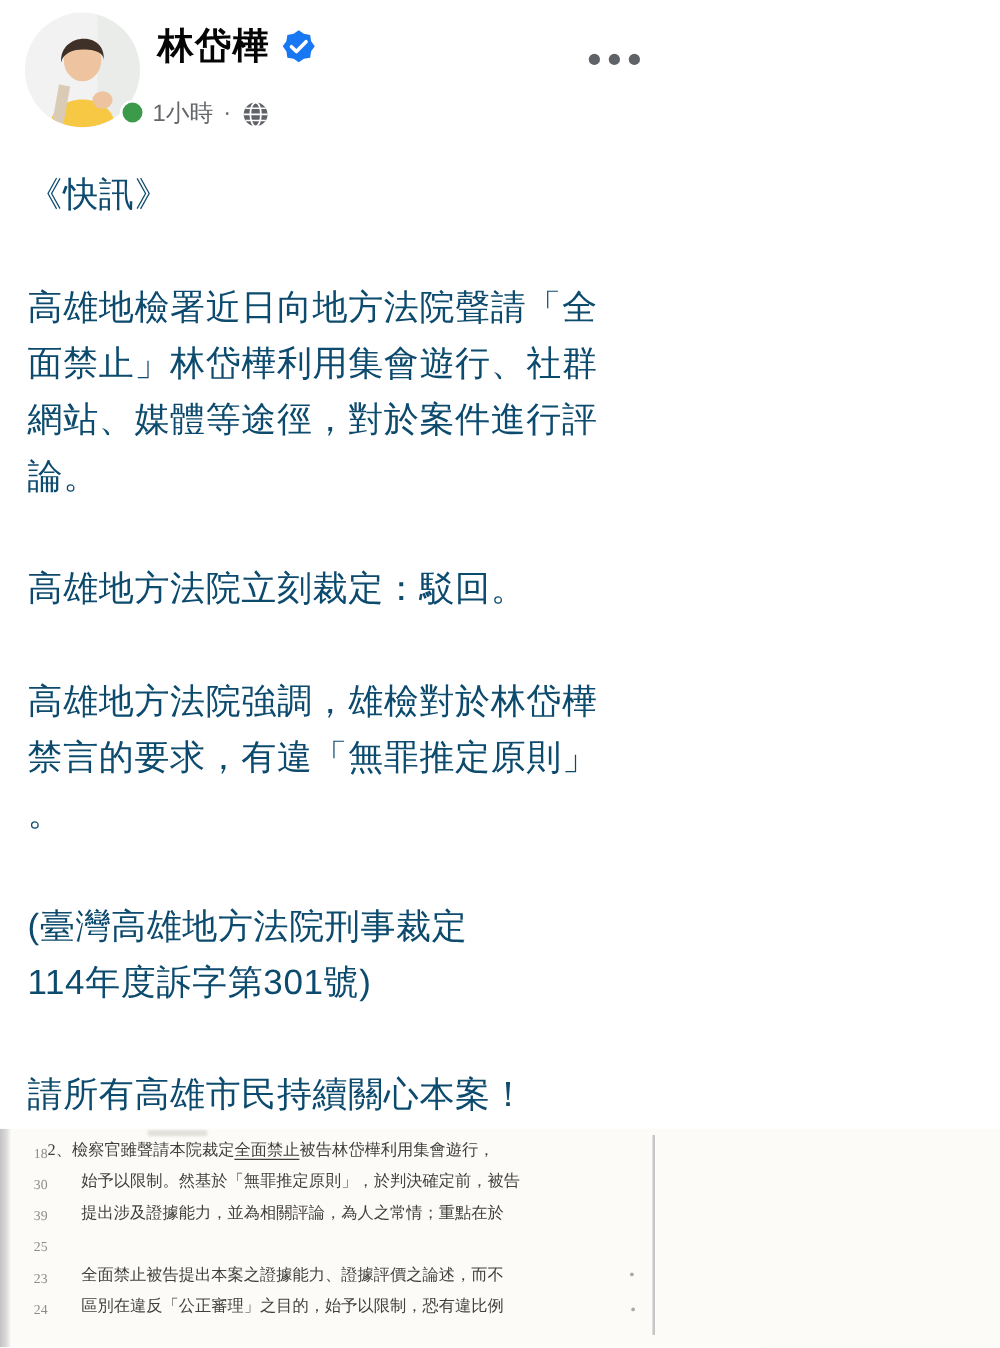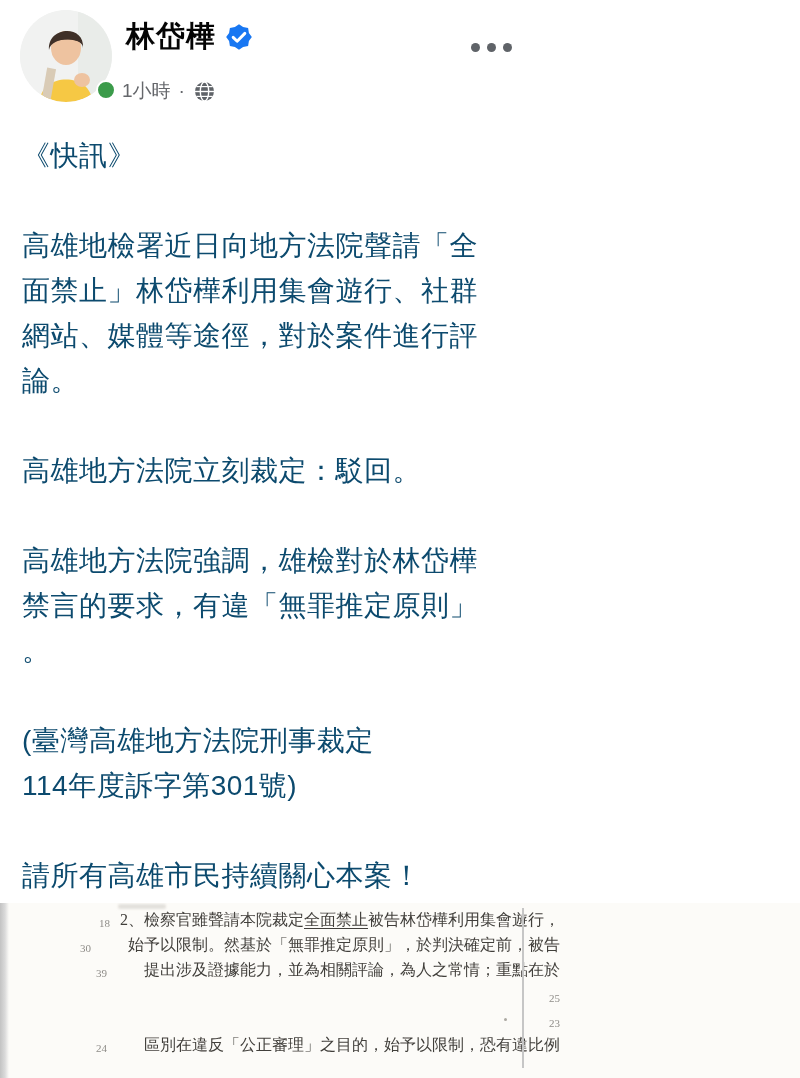--- a/index.html
+++ b/index.html
@@ -42,27 +42,27 @@
   .doc {
     position:absolute; left:0; top:903px; width:800px; height:175px;
     background:#fcfbf8; overflow:hidden; cursor:pointer;
     font-family:"Liberation Serif", serif;
   }
   .doc-edge {
     position:absolute; left:0; top:0; width:9px; height:175px;
     background:linear-gradient(90deg,#c3c3c3 0%,#dadada 55%,rgba(218,218,218,0) 100%);
   }
   .doc-lines { position:absolute; left:0; top:6px; width:560px; }
-  .doc-line { display:flex; line-height:21px;justify-content:flex-end; }
+  .doc-line { display:flex; line-height:21px; }
   .doc-line .num {
     width:38px; text-align:right; font-size:11px; color:#8e8c88;
     padding-top:4px; flex:none;
   }
   .doc-line .txt {
-    margin-left:10px; font-size:16px; color:#413f3b; letter-spacing:0;
+    font-size:13px; color:#413f3b; letter-spacing:0;
     white-space:nowrap;
   }
   .doc-line.indent .txt { padding-left:27px; }
   .doc-line .u { text-decoration:underline; text-underline-offset:3px; }
   .doc-vline {
     position:absolute; left:522px; top:5px; width:2px; height:160px;
     background:#c6c6c6;
   }
   .smudge {
     position:absolute; left:118px; top:1px; width:48px; height:5px;
@@ -160,20 +160,21 @@
         </div>
         <div class="doc-line indent">
           <span class="num">39</span>
           <span class="txt">提出涉及證據能力，並為相關評論，為人之常情；重點在於</span>
         </div>
         <div class="doc-line indent">
           <span class="num">25</span>
         </div>
         <div class="doc-line indent">
           <span class="num">23</span>
+          <span class="txt">全面禁止被告提出本案之證據能力、證據評價之論述，而不</span>
         </div>
         <div class="doc-line indent">
           <span class="num">24</span>
           <span class="txt">區別在違反「公正審理」之目的，始予以限制，恐有違比例</span>
         </div>
       </div>
     <div class="doc-vline"></div>
     <span class="speck s1"></span>
     <span class="speck s2"></span>
   </div>

